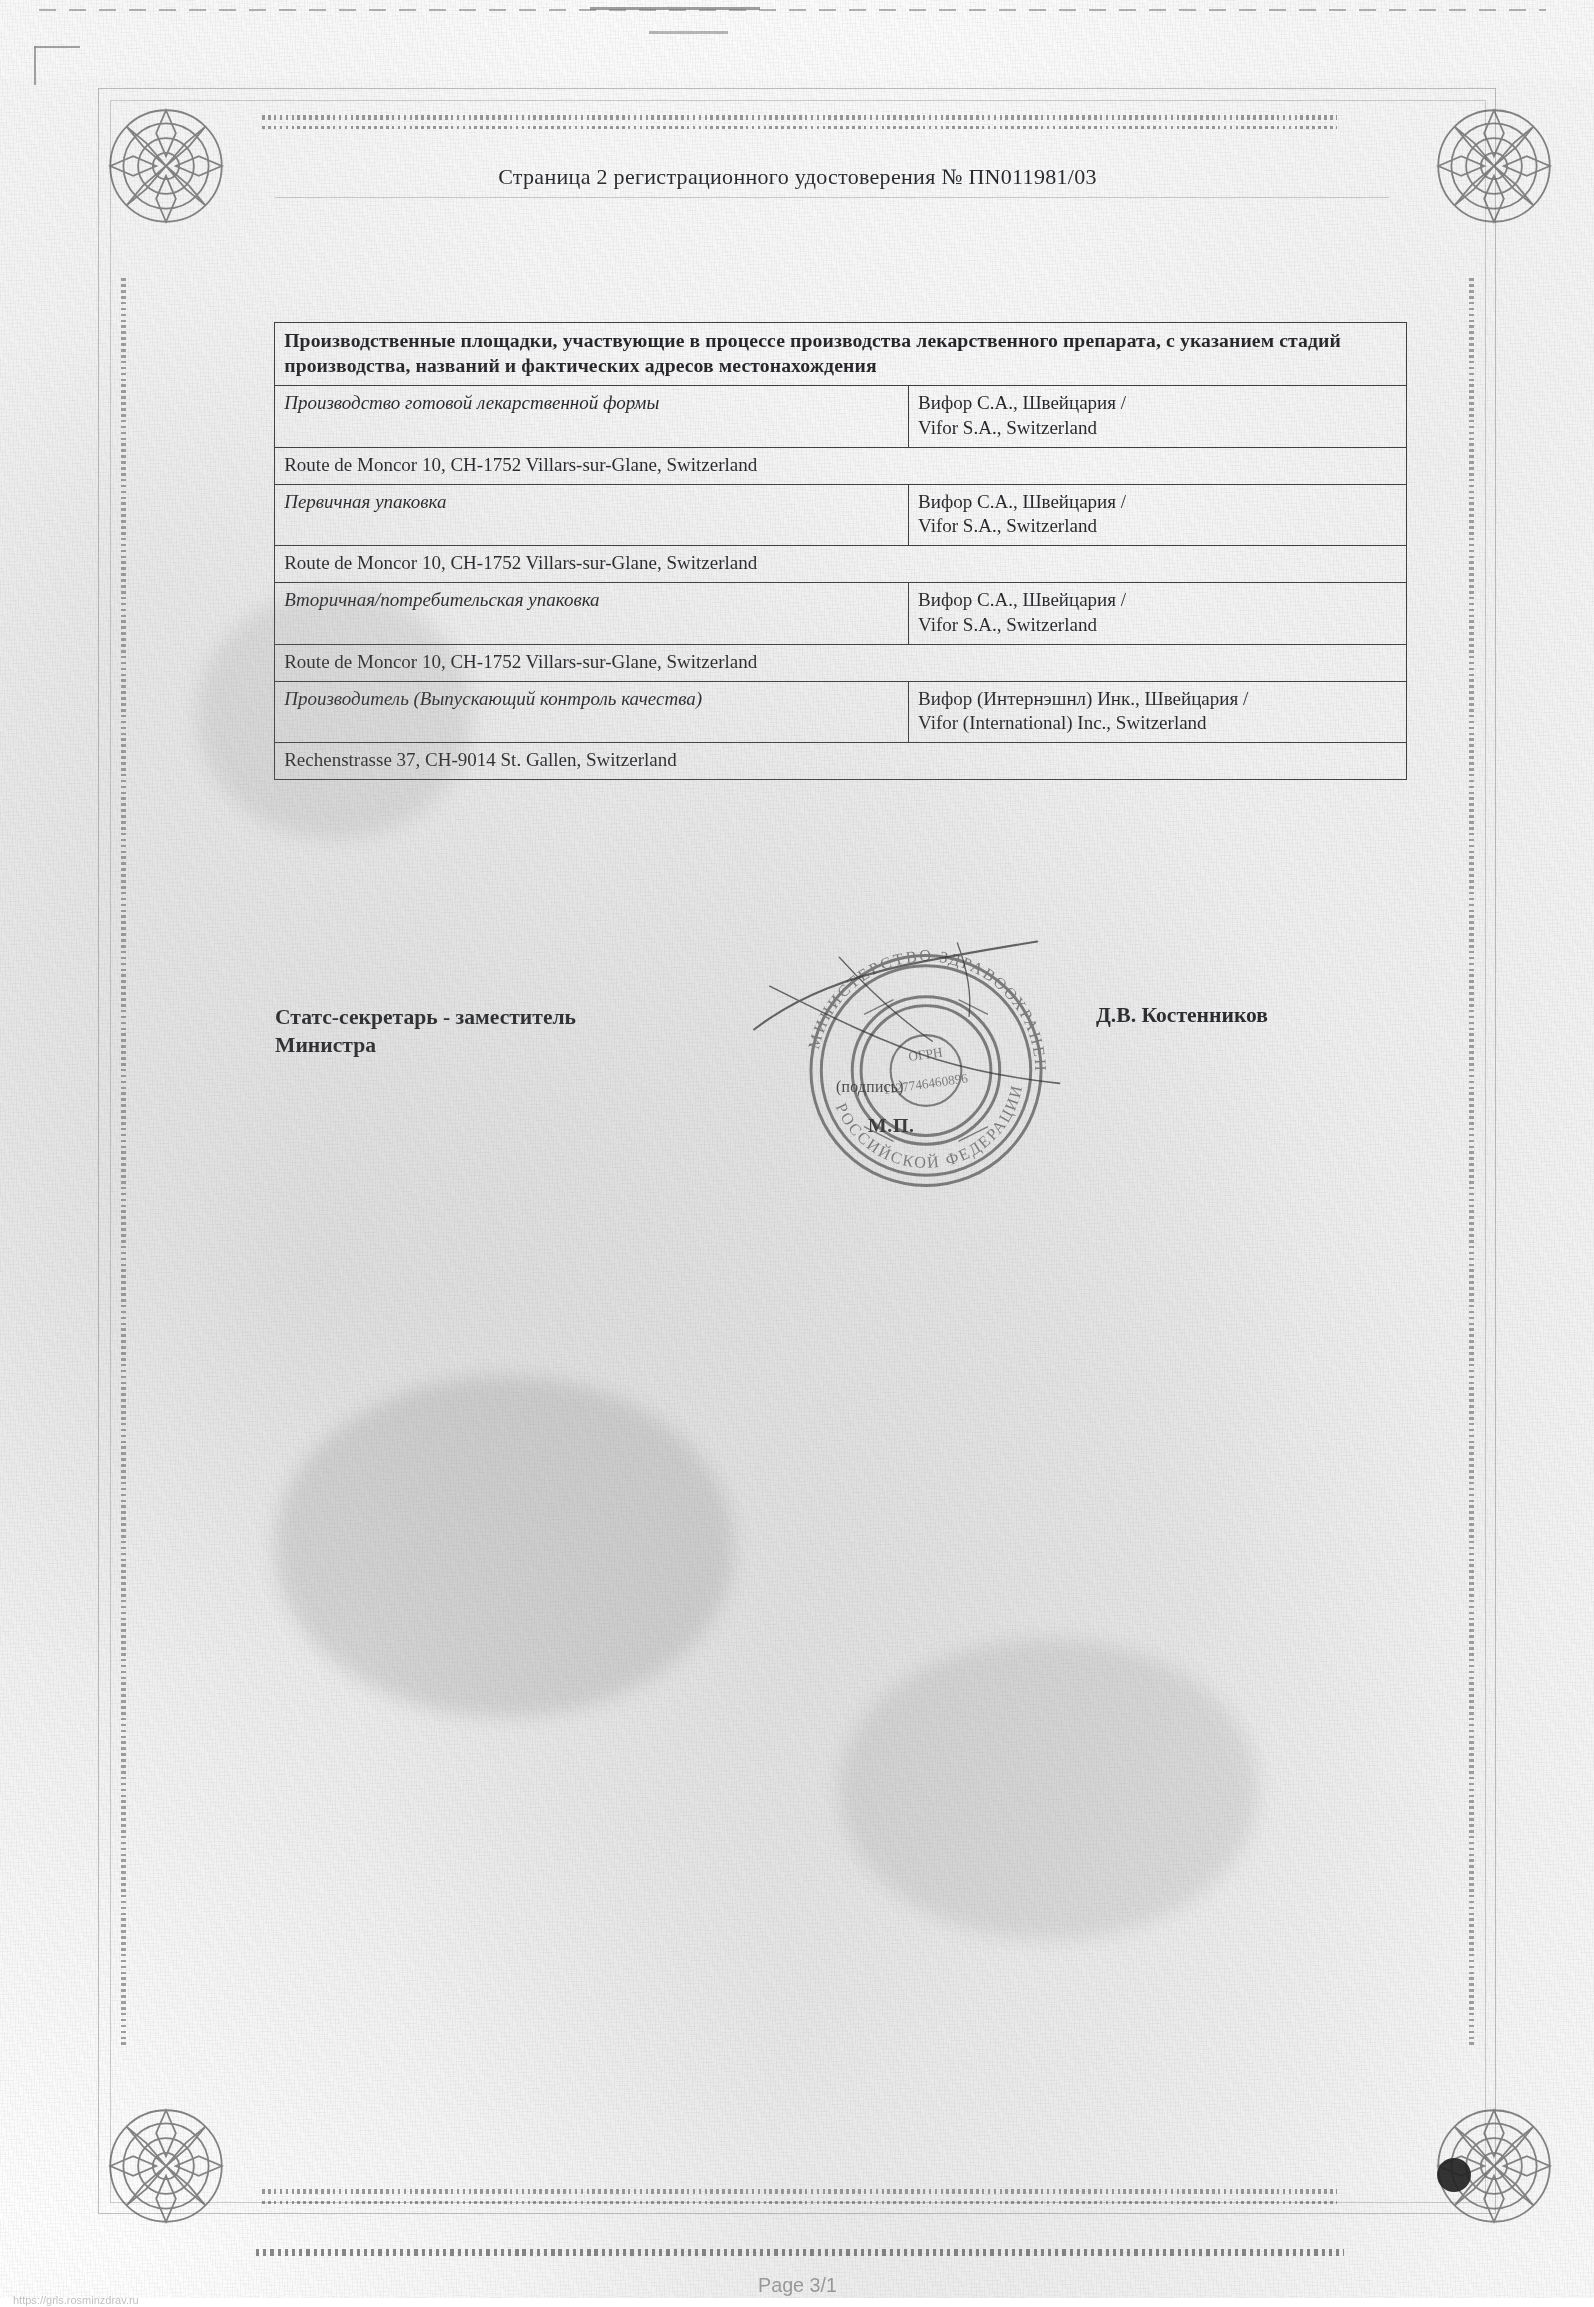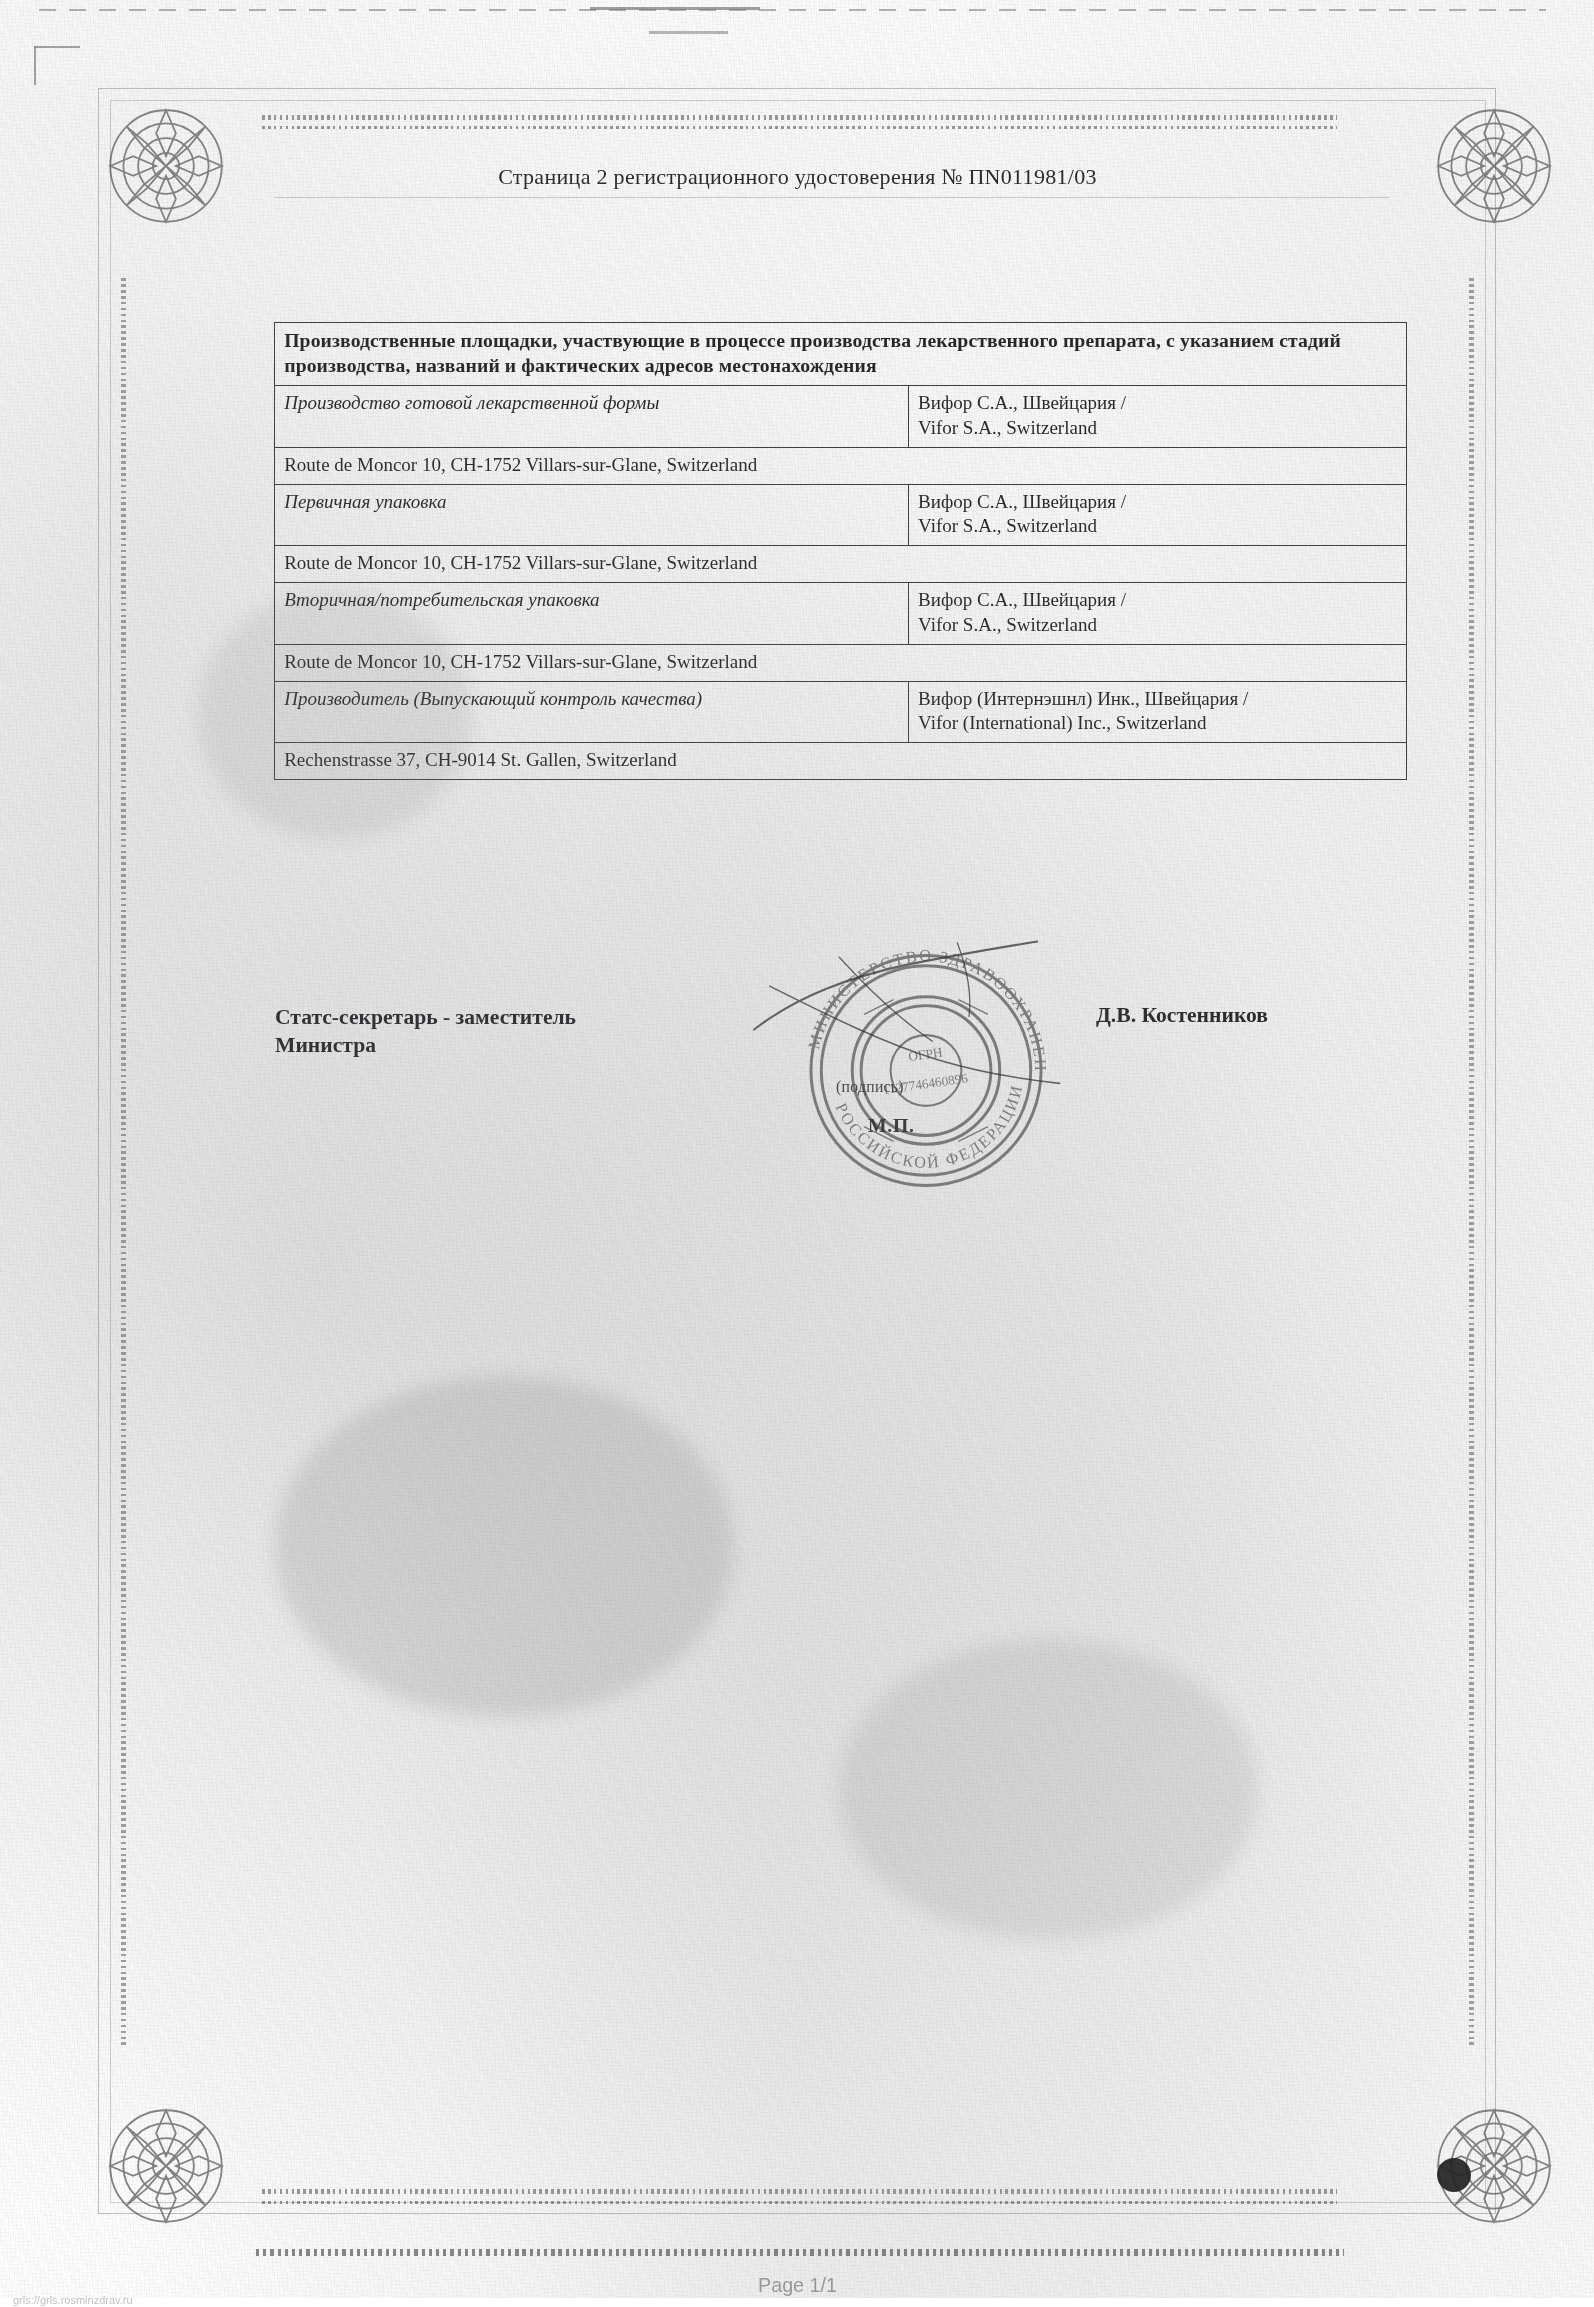--- a/index.html
+++ b/index.html
@@ -455,18 +455,18 @@
 
   <div class="ink-blob"></div>
 
   <div class="noise-layer"></div>
   <div class="grain"></div>
   <div class="smudge" style="left:275px; top:1376px; width:459px; height:341px; background:rgba(110,110,110,.18);"></div>
   <div class="smudge" style="left:839px; top:1639px; width:419px; height:301px; background:rgba(110,110,110,.14);"></div>
   <div class="smudge" style="left:197px; top:590px; width:275px; height:249px; background:rgba(110,110,110,.12);"></div>
 
   <div class="footer-band"></div>
-  <div class="page-foot">Page 1/1</div>
+  <div class="page-foot">Page 3/1</div>
   <div class="bottom-strip"></div>
-  <div class="bottom-text">grls://grls.rosminzdrav.ru</div>
+  <div class="bottom-text">https://grls.rosminzdrav.ru</div>
 
 </div>
 
 
 </body></html>

